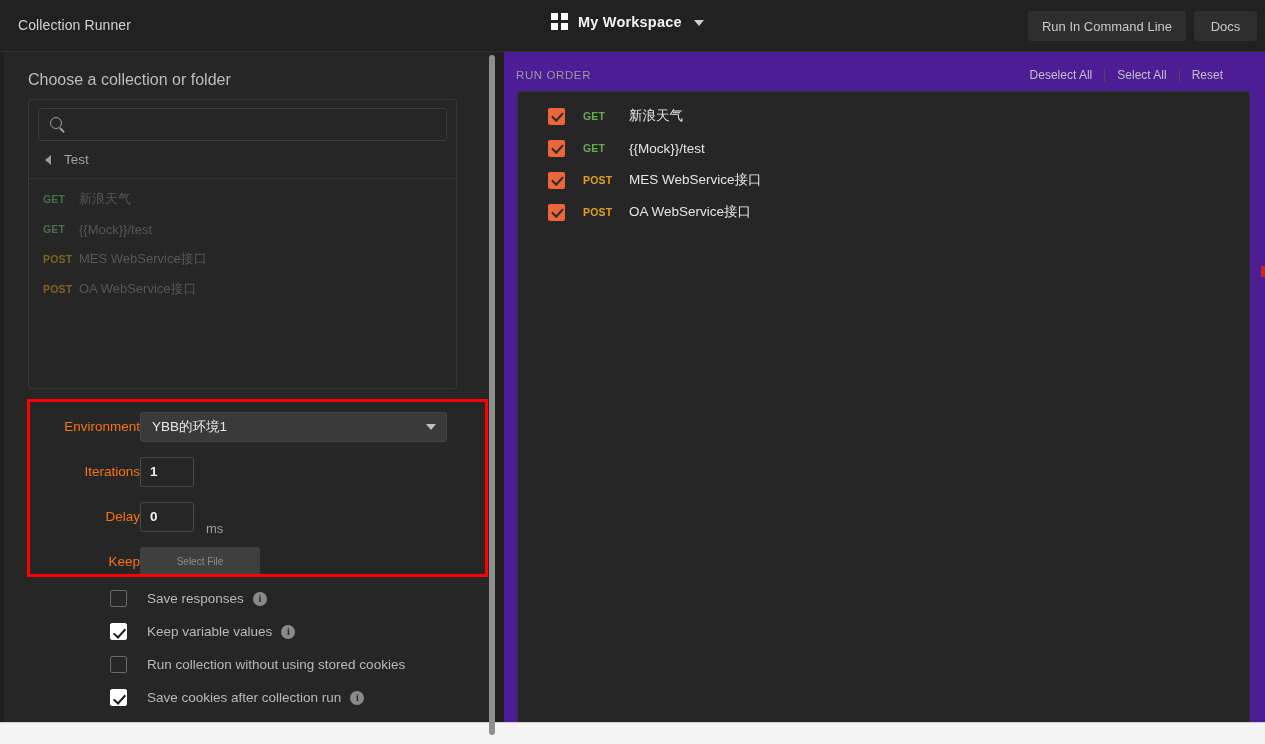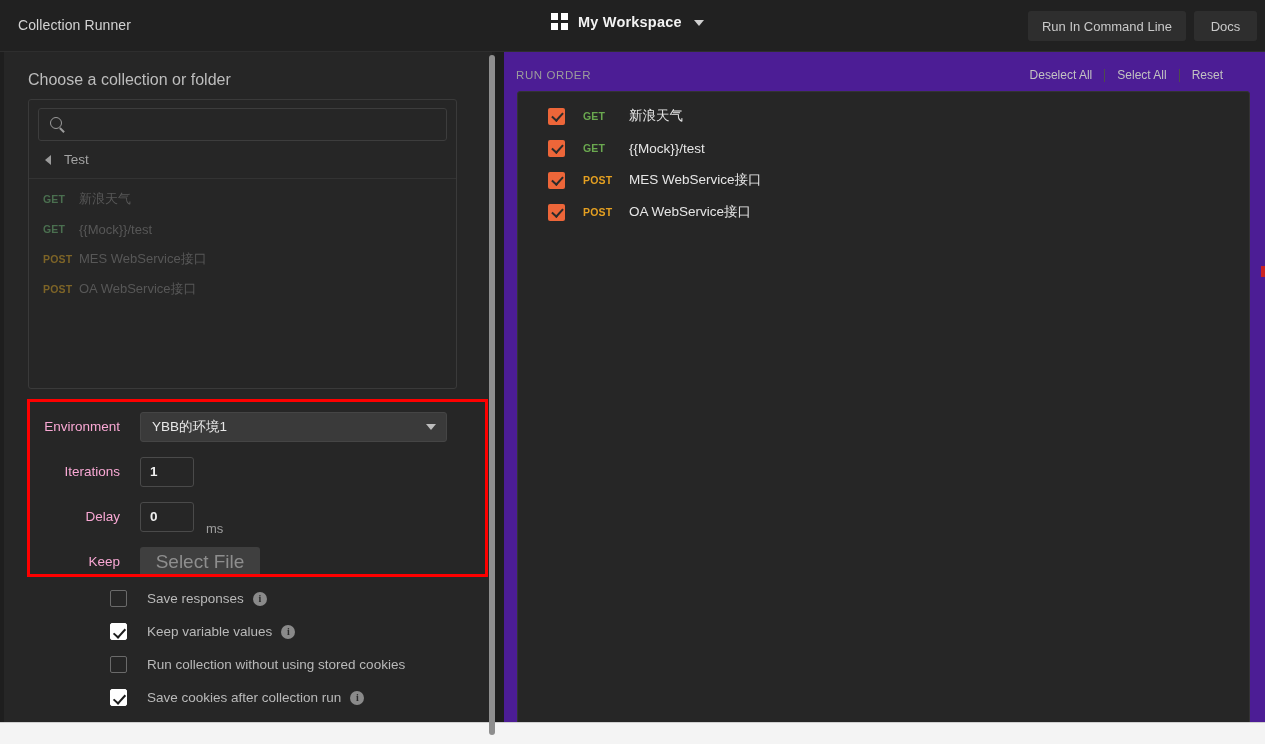--- a/index.html
+++ b/index.html
@@ -139,22 +139,22 @@
     width: 461px; height: 178px;
     border: 3px solid #fe0000;
     pointer-events: none;
     z-index: 8;
   }
 
   
   .form-area { position: absolute; left: 0; top: 352px; width: 492px; }
   .form-row { display: flex; align-items: center; height: 45px; }
   .form-label {
-    width: 140px; flex: none; text-align: right; padding-right: 20px;
-    font-size: 13.5px; color: #f9a8d4;
+    width: 140px; flex: none; text-align: right; padding-right: 0;
+    font-size: 13.5px; color: #f97316;
   }
   .env-select {
     width: 307px; height: 30px;
     background: #3a3a3a; border: 1px solid #454545; border-radius: 3px;
     display: flex; align-items: center; justify-content: space-between;
     padding: 0 10px 0 11px; cursor: pointer;
   }
   .env-value { font-size: 13.5px; color: #e8e8e8; }
   .sel-caret {
     width: 0; height: 0;
@@ -166,21 +166,21 @@
     width: 54px; height: 30px;
     background: #262626; border: 1px solid #4a4a4a; border-radius: 3px;
     color: #efefef; font-size: 13.5px; font-weight: bold;
     padding-left: 9px; outline: none;
     font-family: "Liberation Sans", sans-serif;
   }
   .unit { font-size: 13px; color: #9e9e9e; margin-left: 12px; margin-top: 24px; }
   .select-file-btn {
     width: 120px; height: 30px;
     background: #3f3f3f; border: none; border-radius: 3px;
-    color: #8e8e8e; font-size: 19px; cursor: pointer;
+    color: #8e8e8e; font-size: 10px; cursor: pointer;
     font-family: "Liberation Sans", sans-serif;
   }
 
   
   .checks { position: absolute; left: 0; top: 530px; width: 492px; }
   .check-row {
     display: flex; align-items: center; height: 33px;
     padding-left: 110px; cursor: pointer;
   }
   .cbox {

